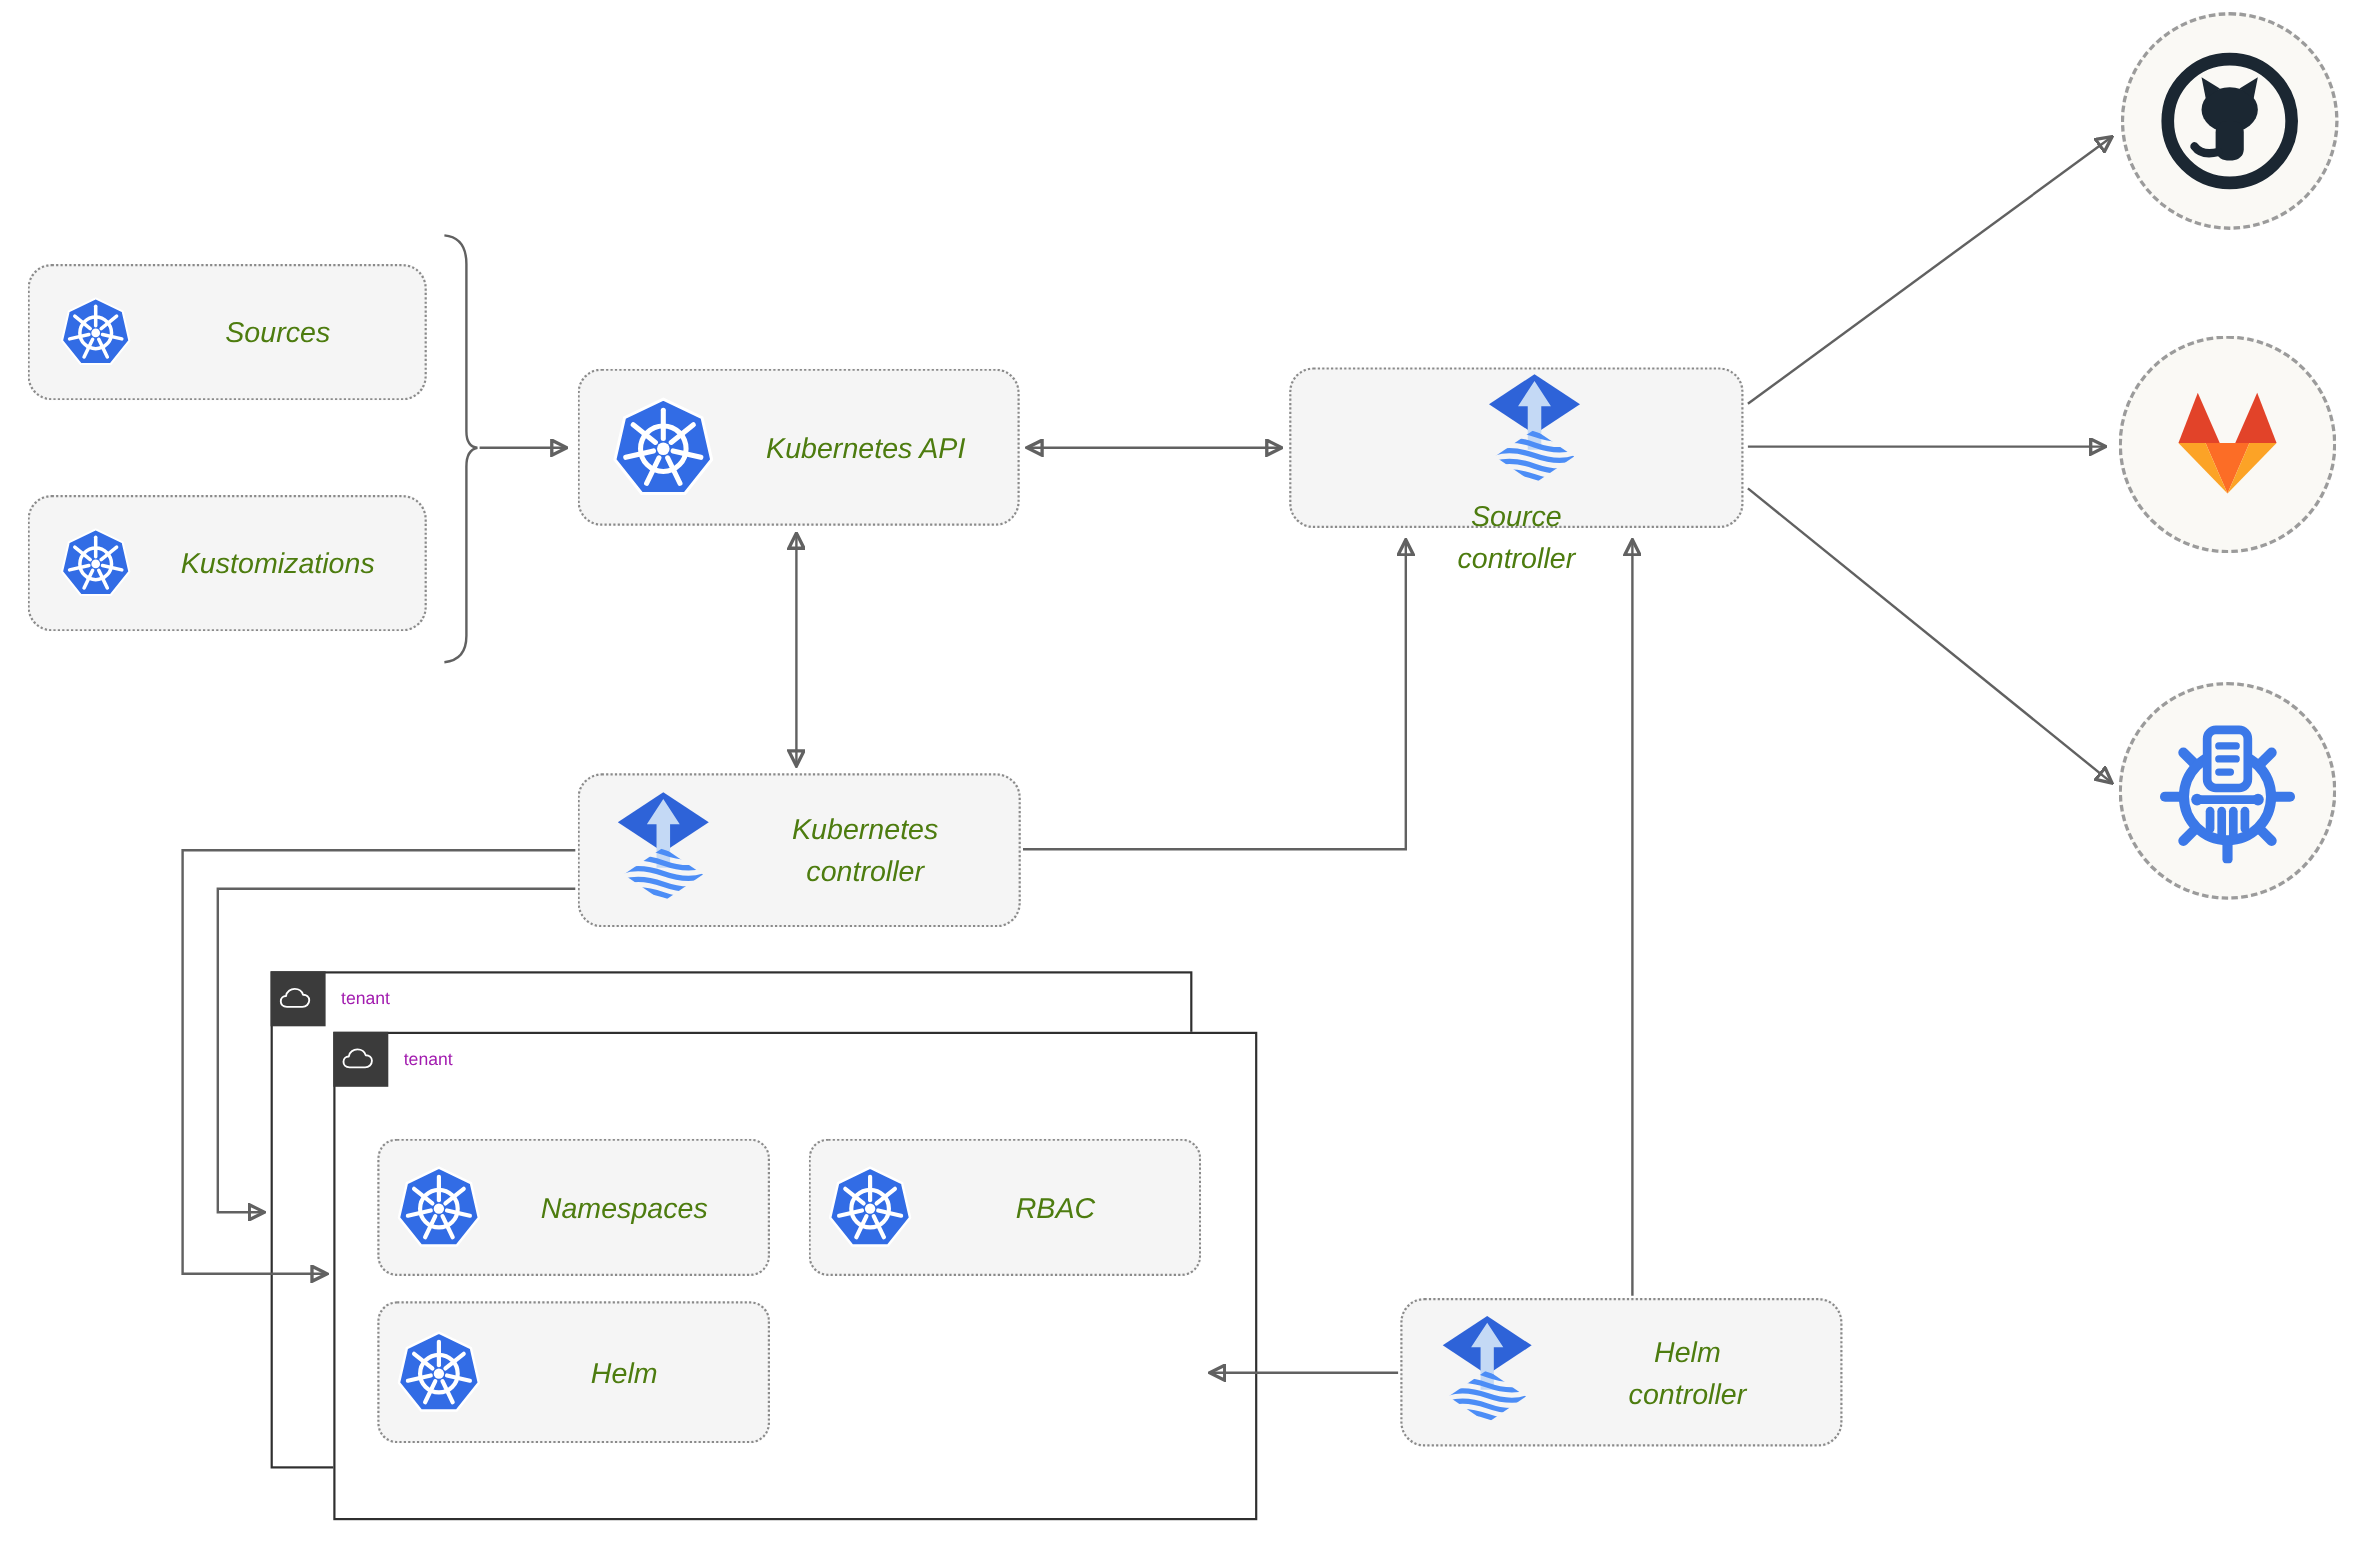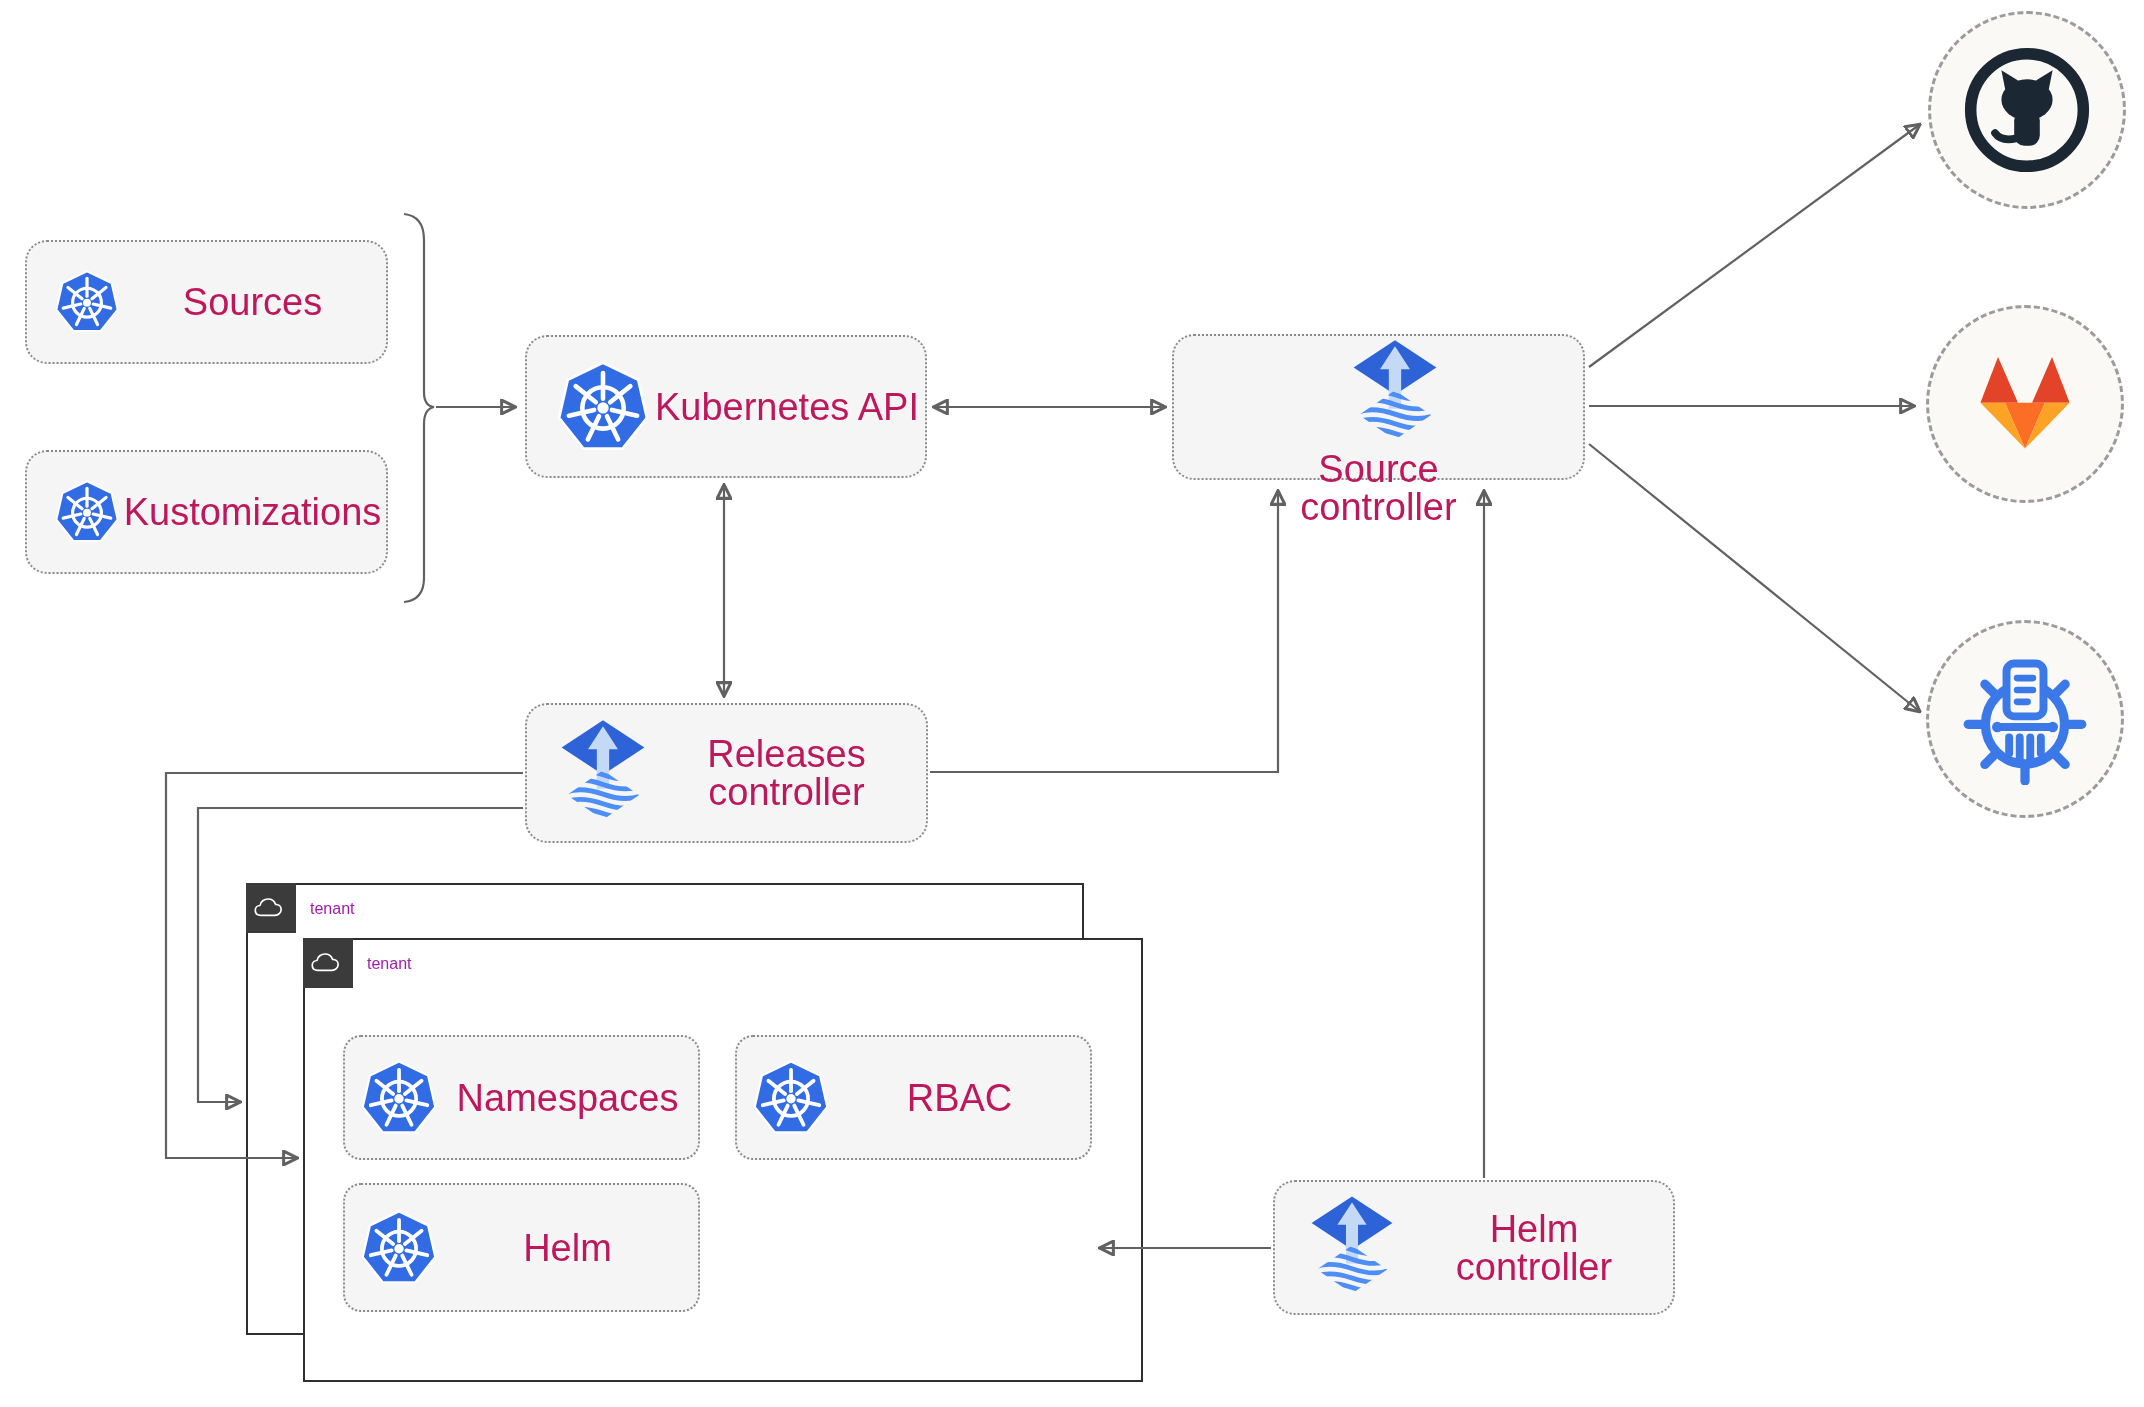--- a/index.html
+++ b/index.html
@@ -3,21 +3,21 @@
 <meta charset="utf-8">
 <style>
   html,body{margin:0;padding:0;background:#ffffff;}
   #canvas{position:relative;width:2144px;height:1407px;background:#ffffff;overflow:hidden;
           font-family:"Liberation Sans", sans-serif;}
 
   
   .node{position:absolute;background:#f5f5f5;border:2px dotted #8a8a8a;border-radius:22px;
         display:flex;align-items:center;box-sizing:border-box;z-index:10;}
   .node .icon{flex:0 0 auto;}
-  .label{margin:0 auto;text-align:center;font-size:38px;line-height:38px;color:#be185d;}
+  .label{margin:0 auto;text-align:center;font-size:26px;line-height:38px;color:#4d7c0f;font-style:italic;}
   .narrow .label{width:170px;}
 
   
   .provider{position:absolute;width:198px;height:198px;border-radius:50%;
             border:3px dashed #9b9b9b;background:#faf9f5;display:flex;align-items:center;
             justify-content:center;box-sizing:border-box;z-index:10;}
 
   
   .tenant{position:absolute;background:#ffffff;border:2px solid #2f2f2f;box-sizing:border-box;}
   .tenant .tab{position:absolute;top:-2px;left:-2px;width:50px;height:50px;background:#3b3b3b;
@@ -178,21 +178,21 @@
     <svg class="icon" width="88" height="114" style="margin-left:32px">
         <use href="#ic-flux"></use>
       </svg>
     <div class="label">Source controller</div>
   </div>
 
   <div class="node narrow" style="left:525px;top:703px;width:403px;height:140px;">
     <svg class="icon" width="88" height="114" style="margin-left:32px">
         <use href="#ic-flux"></use>
       </svg>
-    <div class="label">Releases controller</div>
+    <div class="label">Kubernetes controller</div>
   </div>
 
   <div class="node narrow" style="left:1273px;top:1180px;width:402px;height:135px;">
     <svg class="icon" width="86" height="112" style="margin-left:34px">
         <use href="#ic-flux"></use>
       </svg>
     <div class="label">Helm controller</div>
   </div>
 
   <div class="node" style="left:343px;top:1035px;width:357px;height:125px;border-radius:18px;">

